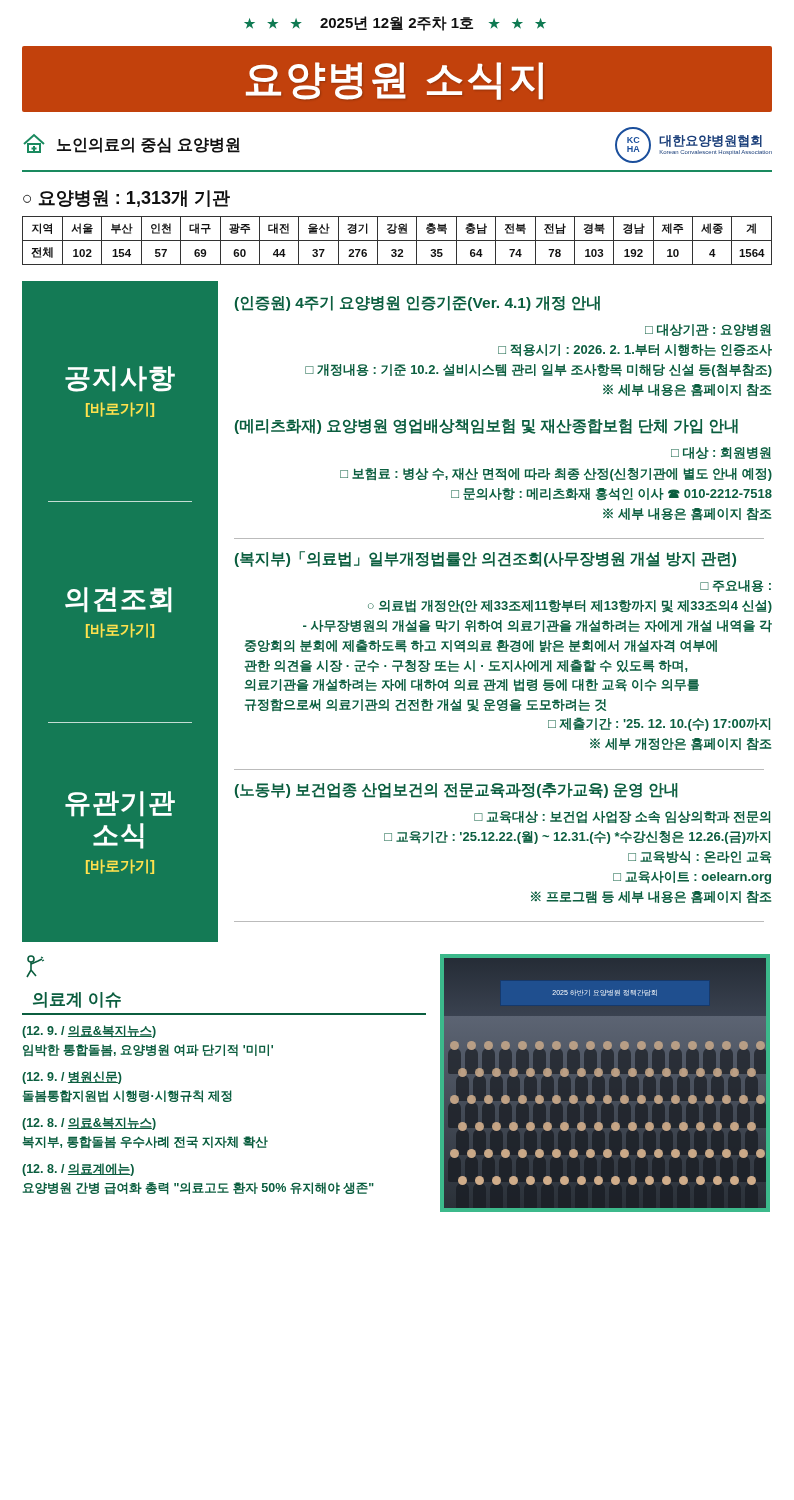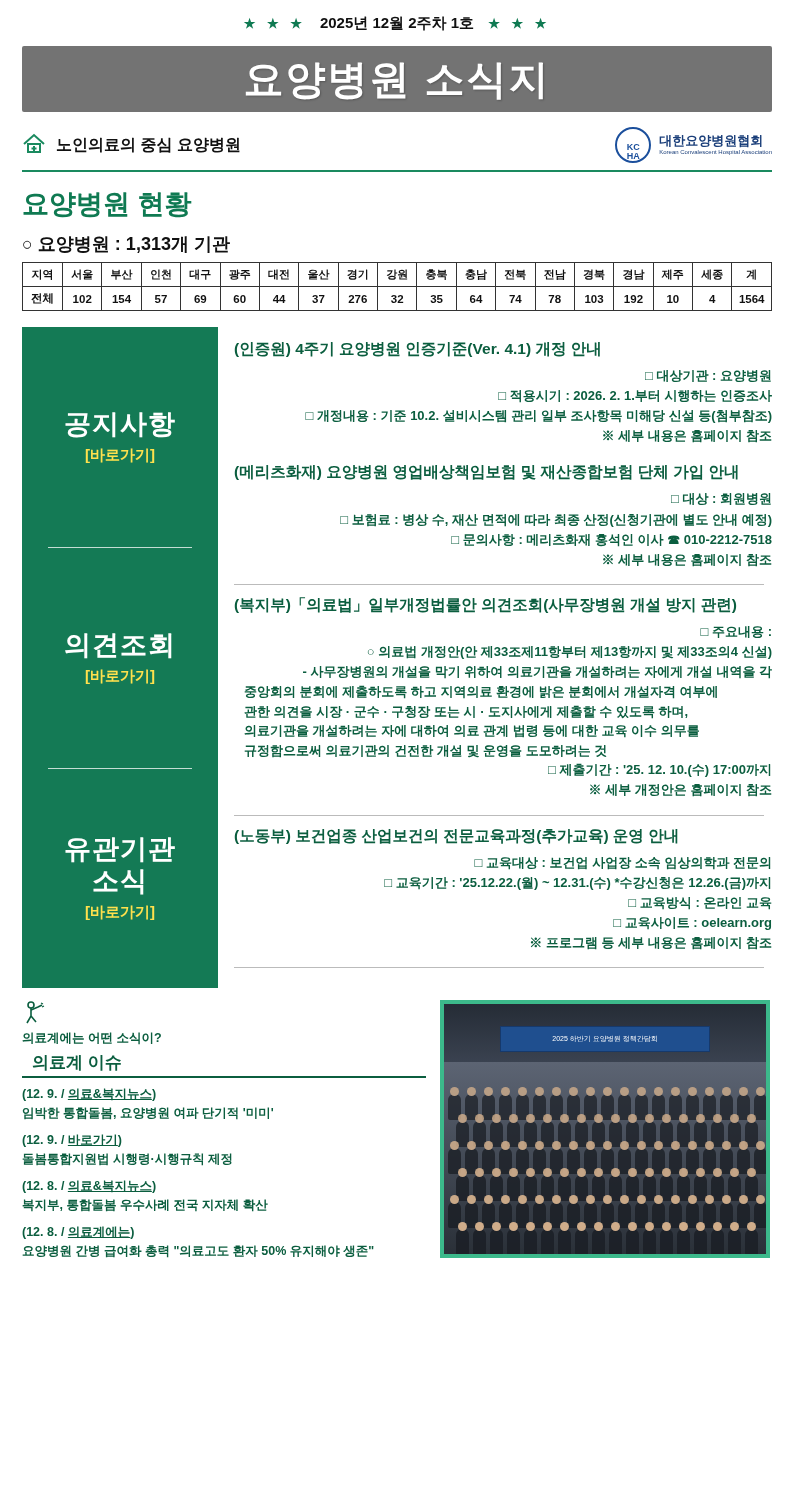--- a/index.html
+++ b/index.html
@@ -24,21 +24,21 @@
     gap: 14px;
     font-size: 15px;
     font-weight: bold;
     color:#111;
   }
   .stars { color:#0f7a52; font-size:13px; letter-spacing:4px; }
 
   
   .banner {
     margin: 0 22px;
-    background:#737373;
+    background:#c2410c;
     height: 66px;
     display:flex;
     align-items:center;
     justify-content:center;
     border-radius:2px;
   }
   .banner h1 {
     margin:0;
     color:#fff;
     font-size: 40px;
@@ -59,21 +59,21 @@
   }
   .subhead-left { display:flex; align-items:center; gap:10px; }
   .subhead-left .sh-icon { color:#1a8a5f; }
   .subhead-left .sh-text {
     font-size:16px; font-weight:bold; color:#111;
   }
   .subhead-right { display:flex; align-items:center; gap:8px; }
   .kcha-logo {
     width:36px; height:36px; border-radius:50%;
     background:#ffffff; border:2px solid #1b4f9c;
-    display:flex; align-items:center; justify-content:flex-end;
+    display:flex; align-items:center; justify-content:center;
     font-size:9px; font-weight:bold; color:#1b4f9c; line-height:1;
     flex-direction:column;
     position:relative;
     overflow:hidden;
   }
   .kcha-logo .kc { font-size:9px; }
   .kcha-logo .ha { font-size:9px; }
   .assoc-names { line-height:1.15; }
   .assoc-kr { font-size:13px; font-weight:bold; color:#1b3f7a; }
   .assoc-en { font-size:6px; color:#1b3f7a; letter-spacing:0; }
@@ -279,21 +279,20 @@
         <span class="ha">HA</span>
       </span>
       <span class="assoc-names">
         <div class="assoc-kr">대한요양병원협회</div>
         <div class="assoc-en">Korean Convalescent Hospital Association</div>
       </span>
     </div>
   </div>
 
   <div class="status-wrap">
-    <div class="status-title">요양병원 현황</div>
     <div class="status-count">○ 요양병원 : 1,313개 기관</div>
     <table class="stat">
       <tbody>
         <tr class="head" id="stat-head">
             <td class="first">지역</td>
             <td>서울</td>
             <td>부산</td>
             <td>인천</td>
             <td>대구</td>
             <td>광주</td>
@@ -408,34 +407,33 @@
       <div class="news-icon-row">
         <span>
           <svg width="26" height="26" viewBox="0 0 26 26">
             <circle cx="9" cy="5" r="3" fill="none" stroke="#0b5e3f" stroke-width="1.6"></circle>
             <path d="M9 8 L9 16 L5 23 M9 16 L14 22" fill="none" stroke="#0b5e3f" stroke-width="1.6"></path>
             <path d="M9 10 L16 7 M16 7 l4 -2" fill="none" stroke="#0b5e3f" stroke-width="1.6"></path>
             <path d="M19 3 l2 1 M20 7 l2 -1" stroke="#0b5e3f" stroke-width="1.2"></path>
           </svg>
         </span>
       </div>
-      <div class="news-q">의료계에는 어떤 소식이?</div>
       <div class="news-head">의료계 이슈</div>
       <div class="news-rule"></div>
 
       <div class="news-item">
         <div class="news-meta">
           <span>(12. 9. / </span><span class="src">의료&amp;복지뉴스</span><span>)</span>
         </div>
         <div class="news-text">임박한 통합돌봄, 요양병원 여파 단기적 '미미'</div>
       </div>
 
       <div class="news-item">
         <div class="news-meta">
-          <span>(12. 9. / </span><span class="src">바로가기</span><span>)</span>
+          <span>(12. 9. / </span><span class="src">병원신문</span><span>)</span>
         </div>
         <div class="news-text">돌봄통합지원법 시행령·시행규칙 제정</div>
       </div>
 
       <div class="news-item">
         <div class="news-meta">
           <span>(12. 8. / </span><span class="src">의료&amp;복지뉴스</span><span>)</span>
         </div>
         <div class="news-text">복지부, 통합돌봄 우수사례 전국 지자체 확산</div>
       </div>

